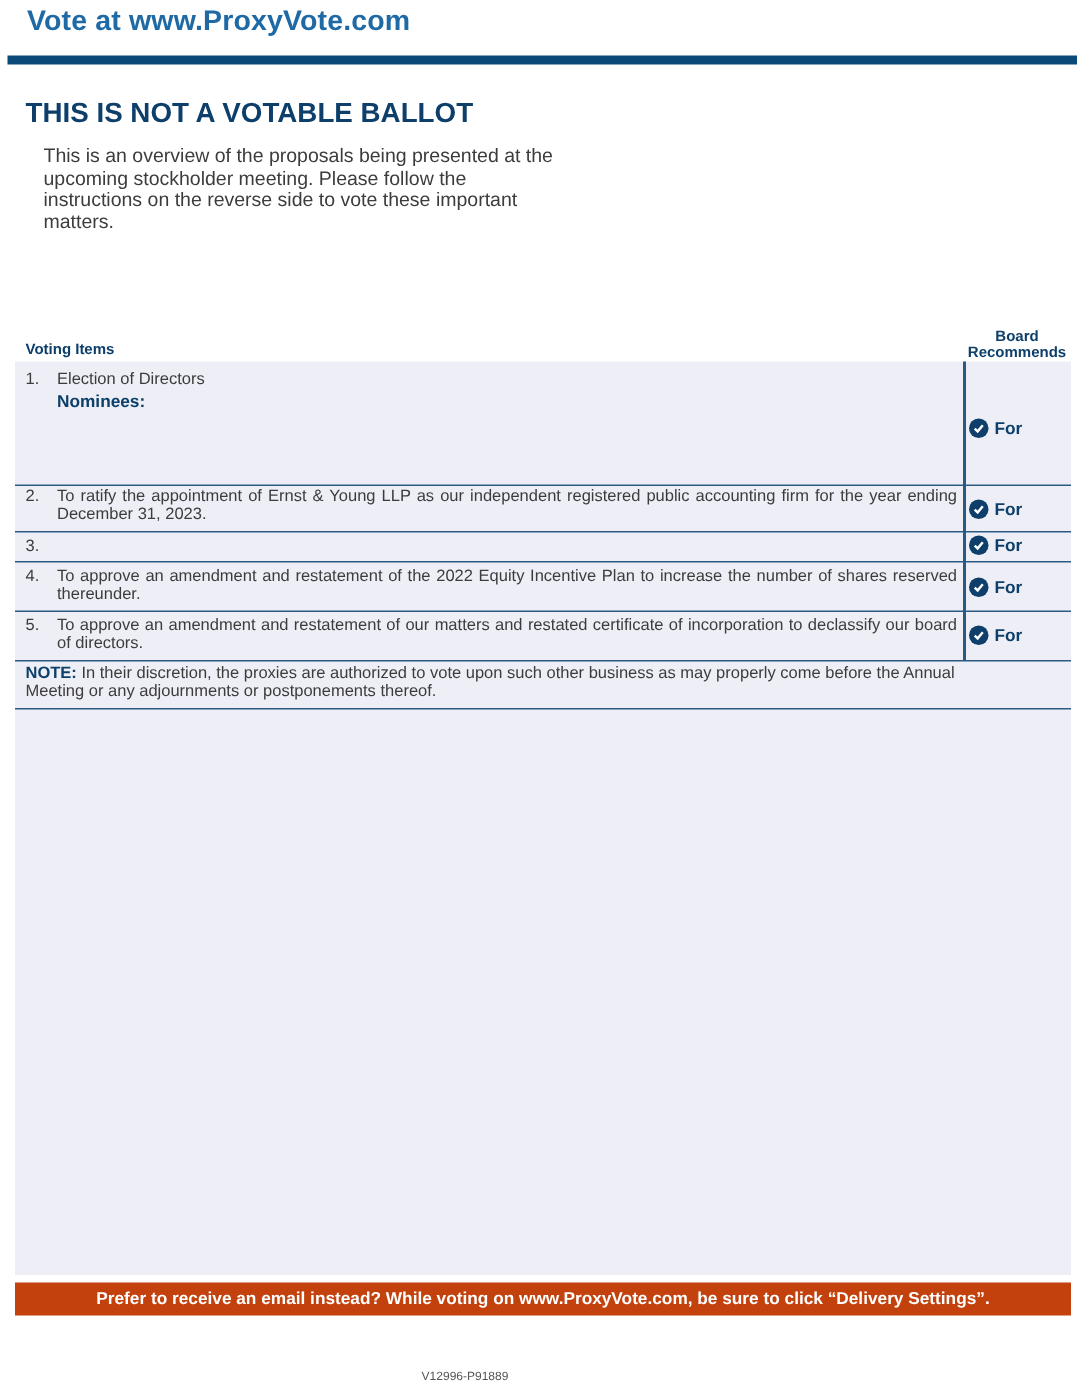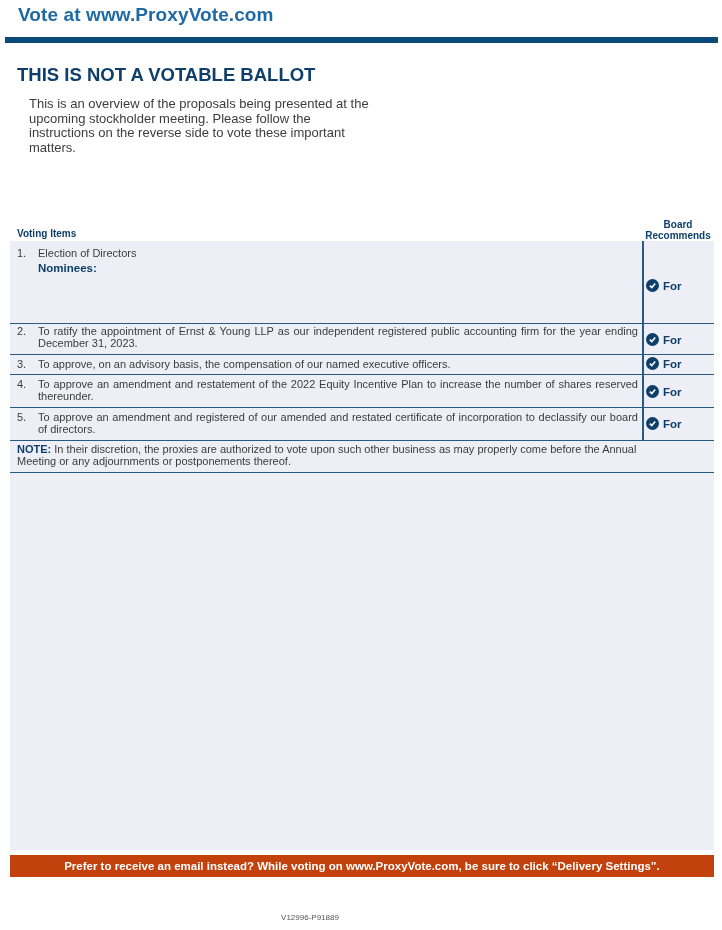--- a/index.html
+++ b/index.html
@@ -72,21 +72,20 @@
         <svg width="9" height="9" viewBox="0 0 10 10">
           <path d="M2 5.2 L4.2 7.3 L8 2.8" stroke="#fff" stroke-width="1.8" fill="none"></path>
         </svg>
       </span>
     <span>For</span>
   </div>
 </div>
 
 <div class="row" style="top:355px;height:20px;">
   <span class="num" style="top:3px;">3.</span>
-  <div class="txt" style="top:3px;">To approve, on an advisory basis, the compensation of our named executive officers.</div>
   <div class="rec" style="top:2px;">
     <span class="check">
         <svg width="9" height="9" viewBox="0 0 10 10">
           <path d="M2 5.2 L4.2 7.3 L8 2.8" stroke="#fff" stroke-width="1.8" fill="none"></path>
         </svg>
       </span>
     <span>For</span>
   </div>
 </div>
 
@@ -98,21 +97,21 @@
         <svg width="9" height="9" viewBox="0 0 10 10">
           <path d="M2 5.2 L4.2 7.3 L8 2.8" stroke="#fff" stroke-width="1.8" fill="none"></path>
         </svg>
       </span>
     <span>For</span>
   </div>
 </div>
 
 <div class="row" style="top:408px;height:33px;">
   <span class="num" style="top:3px;">5.</span>
-  <div class="txt" style="top:3px;">To approve an amendment and registered of our amended and restated certificate of incorporation to declassify our board of directors.</div>
+  <div class="txt" style="top:3px;">To approve an amendment and restatement of our matters and restated certificate of incorporation to declassify our board of directors.</div>
   <div class="rec" style="top:9px;">
     <span class="check">
         <svg width="9" height="9" viewBox="0 0 10 10">
           <path d="M2 5.2 L4.2 7.3 L8 2.8" stroke="#fff" stroke-width="1.8" fill="none"></path>
         </svg>
       </span>
     <span>For</span>
   </div>
 </div>
 

